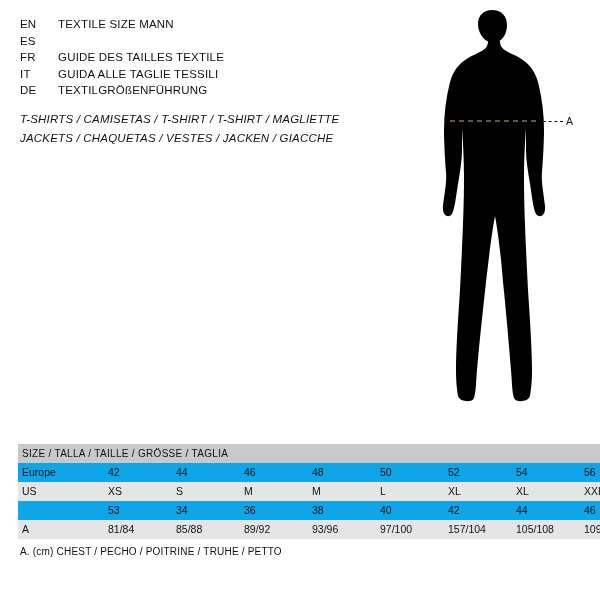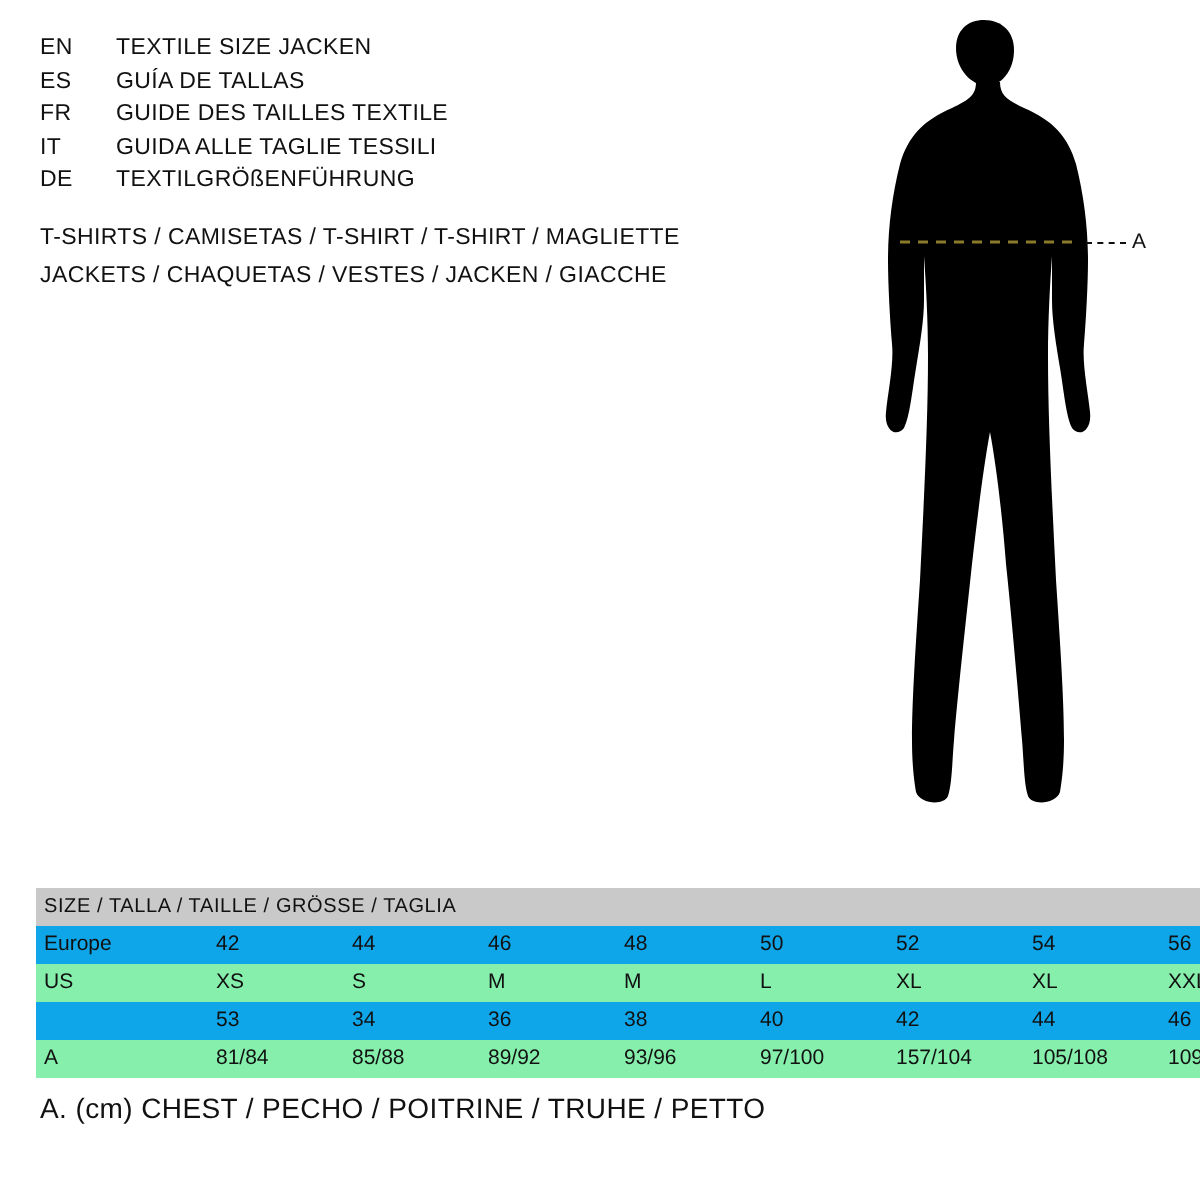--- a/index.html
+++ b/index.html
@@ -42,20 +42,21 @@
   .lang-text {
     flex: 1 1 auto;
   }
 
   
   .categories {
     position: absolute;
     left: 20px;
     top: 110px;
     width: 400px;
+    font-style: italic;
   }
   .cat-line {
     font-size: 11.5px;
     line-height: 19px;
     letter-spacing: 0.2px;
     color: #111111;
   }
 
   
   .figure-wrap {
@@ -114,47 +115,46 @@
     background: #c9c9c9;
     font-size: 10px;
     letter-spacing: 0.3px;
     padding-top: 4px;
     padding-bottom: 4px;
   }
   .row-shade td {
     background: #0ea5e9;
   }
   .row-plain td {
-    background: #86efac;
+    background: #e5e5e5;
   }
   .col-label { width: 86px; }
   .col-val { width: 68px; }
 
   .footnote {
     position: absolute;
     left: 20px;
     top: 546px;
-    font-size: 14px;
+    font-size: 10px;
     letter-spacing: 0.2px;
     color: #111111;
   }
 </style>
 </head>
 <body>
 
 <div class="page">
 
   <div class="lang-block">
     <div class="lang-row">
       <span class="lang-code">EN</span>
-      <span class="lang-text">TEXTILE SIZE JACKEN</span>
+      <span class="lang-text">TEXTILE SIZE MANN</span>
     </div>
     <div class="lang-row">
       <span class="lang-code">ES</span>
-      <span class="lang-text">GUÍA DE TALLAS</span>
     </div>
     <div class="lang-row">
       <span class="lang-code">FR</span>
       <span class="lang-text">GUIDE DES TAILLES TEXTILE</span>
     </div>
     <div class="lang-row">
       <span class="lang-code">IT</span>
       <span class="lang-text">GUIDA ALLE TAGLIE TESSILI</span>
     </div>
     <div class="lang-row">

